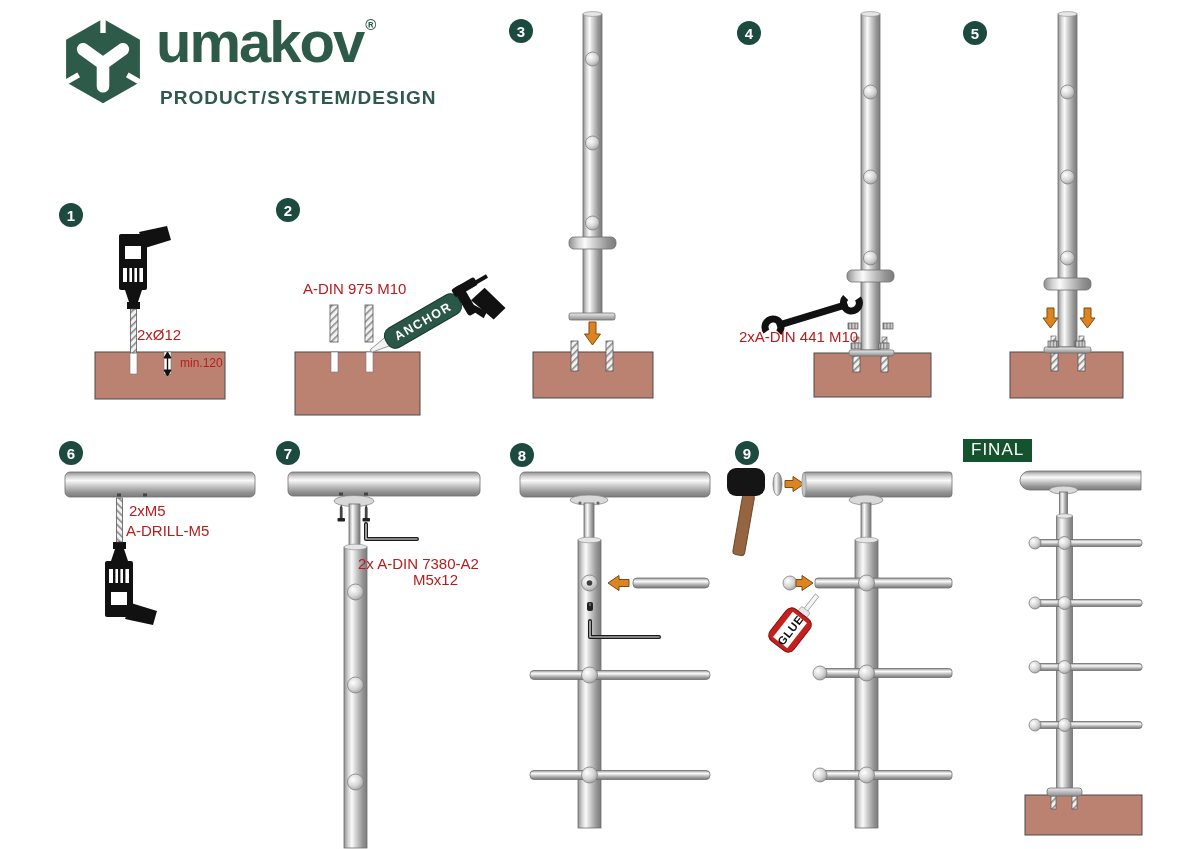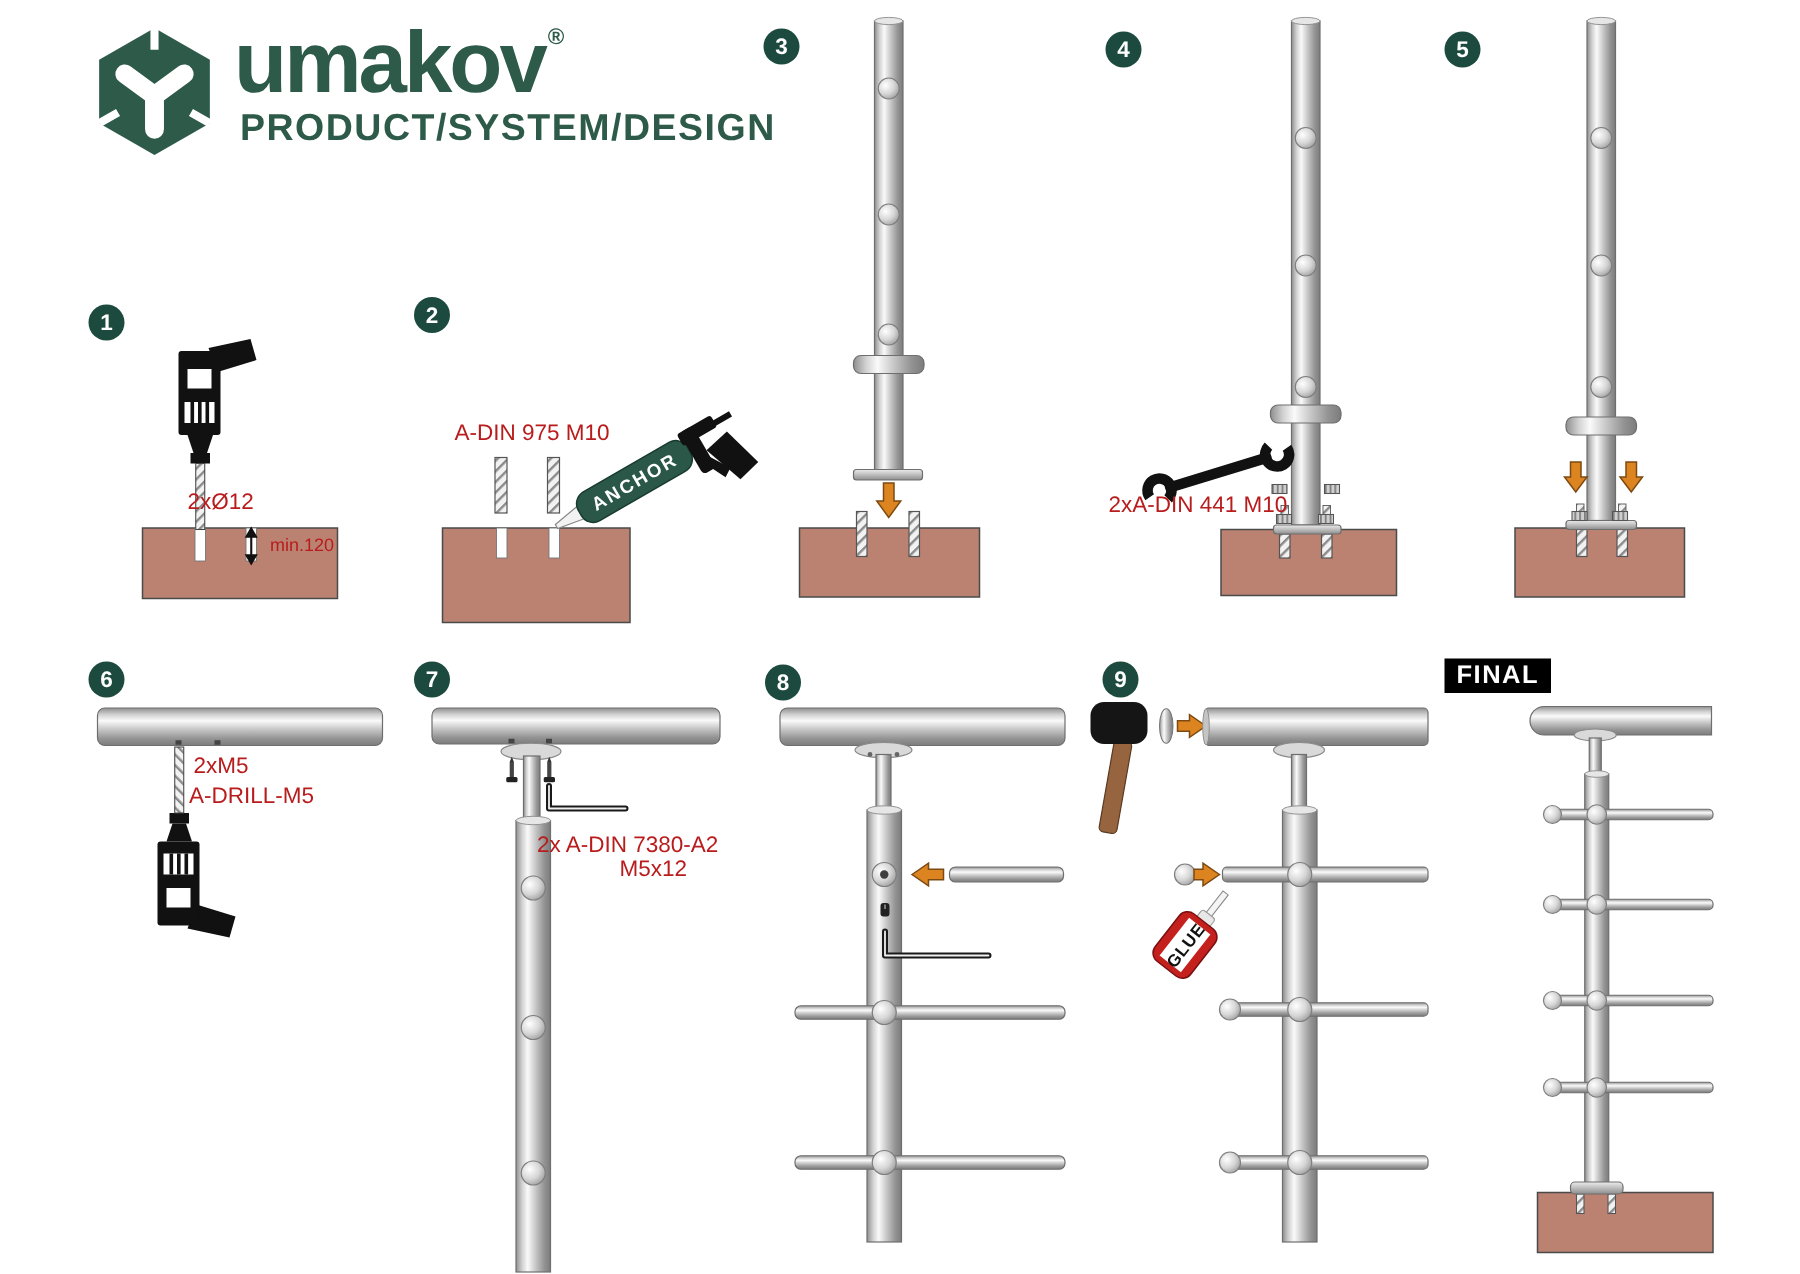--- a/index.html
+++ b/index.html
@@ -4,28 +4,28 @@
 <style>
   html,body{margin:0;padding:0;background:#fff;}
   .canvas{position:relative;width:1200px;height:849px;background:#ffffff;
           font-family:"Liberation Sans",sans-serif;overflow:hidden;}
   .gfx{position:absolute;left:0;top:0;z-index:1;}
   .label{position:absolute;z-index:3;color:#b91c1c;font-size:15px;line-height:1.05;white-space:nowrap;}
   .label.small{font-size:12px;text-align:right;}
   .badge{position:absolute;z-index:3;width:24px;height:24px;border-radius:50%;
          background:#1c4a3e;color:#fff;font-weight:bold;font-size:15px;
          display:flex;align-items:center;justify-content:center;}
-  .final-tag{position:absolute;z-index:3;background:#000000;color:#fff;font-weight:bold;
+  .final-tag{position:absolute;z-index:3;background:#14532d;color:#fff;font-weight:normal;
              font-size:17px;letter-spacing:1px;padding:1px 8px 2px 8px;}
   .logo{position:absolute;left:58px;top:14px;z-index:3;display:flex;align-items:flex-start;}
   .logo-txt{margin-left:8px;}
   .brand-row{display:flex;align-items:flex-start;}
   .brand{font-size:58px;font-weight:bold;color:#2d5a49;letter-spacing:-2px;line-height:0.95;}
   .reg{font-size:15px;font-weight:bold;color:#2d5a49;margin-top:2px;margin-left:2px;}
-  .tagline{font-size:25px;font-weight:bold;color:#2d5a49;letter-spacing:1px;margin-top:2px;margin-left:4px;}
+  .tagline{font-size:19px;font-weight:bold;color:#2d5a49;letter-spacing:1px;margin-top:18px;margin-left:4px;}
 </style>
 </head>
 <body>
 
 <div class="canvas">
 
   <div class="logo">
     <svg width="90" height="94" viewBox="-50 -50 100 100">
       <polygon points="0,-47 41,-23.5 41,23.5 0,47 -41,23.5 -41,-23.5" fill="#2d5a49"></polygon>
       <path d="M0,3 L0,28 M0,3 L-22,-13 M0,3 L22,-13" stroke="#ffffff" stroke-width="14" stroke-linecap="round" fill="none"></path>
@@ -44,21 +44,21 @@
   <div class="badge" style="left:276px;top:198px">2</div>
   <div class="badge" style="left:509px;top:19px">3</div>
   <div class="badge" style="left:737px;top:21px">4</div>
   <div class="badge" style="left:963px;top:21px">5</div>
   <div class="badge" style="left:59px;top:441px">6</div>
   <div class="badge" style="left:276px;top:441px">7</div>
   <div class="badge" style="left:510px;top:443px">8</div>
   <div class="badge" style="left:735px;top:441px">9</div>
   <div class="final-tag" style="left:963px;top:439px">FINAL</div>
 
-  <div class="label" style="left:125px;top:327px">2xØ12</div>
+  <div class="label" style="left:137px;top:327px">2xØ12</div>
   <div class="label small" style="left:180px;top:357px">min.120</div>
   <div class="label" style="left:303px;top:281px">A-DIN 975 M10</div>
   <div class="label" style="left:739px;top:329px">2xA-DIN 441 M10</div>
   <div class="label" style="left:129px;top:503px">2xM5</div>
   <div class="label" style="left:126px;top:523px">A-DRILL-M5</div>
   <div class="label" style="left:358px;top:556px">2x A-DIN 7380-A2</div>
   <div class="label" style="left:413px;top:572px">M5x12</div>
 
   <svg class="gfx" width="1200" height="849" viewBox="0 0 1200 849">
     <defs>

